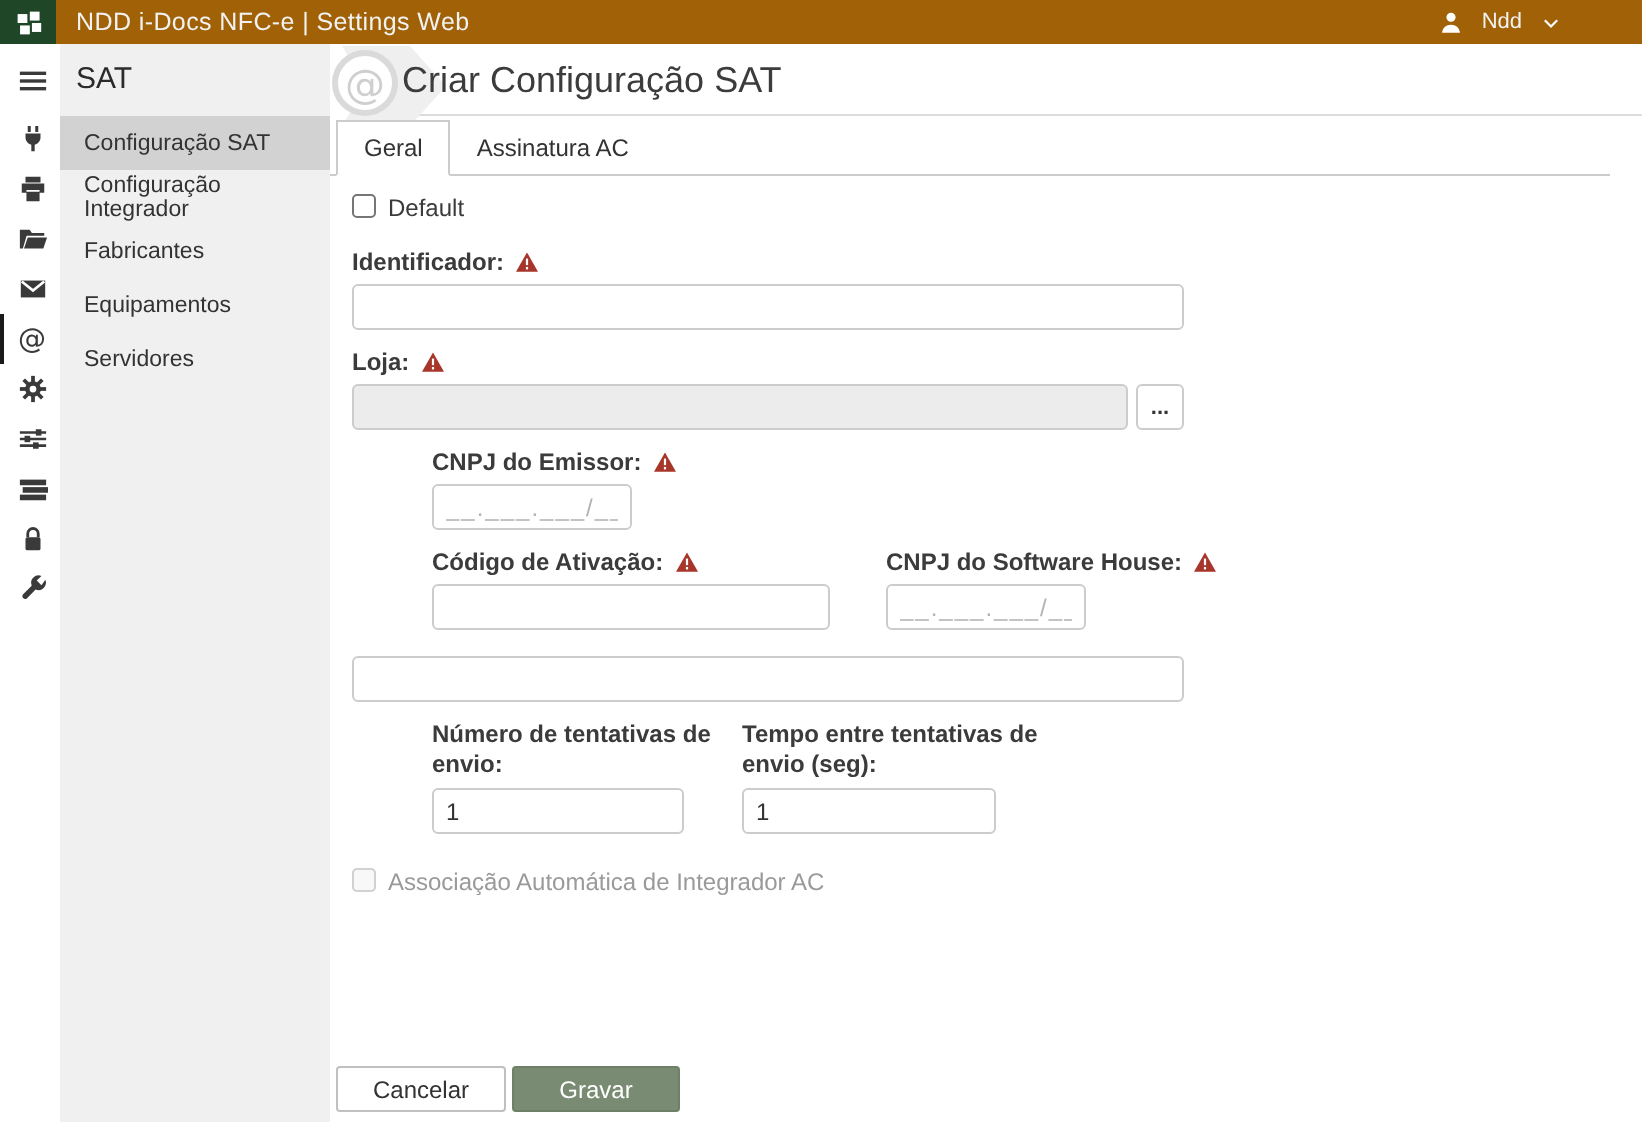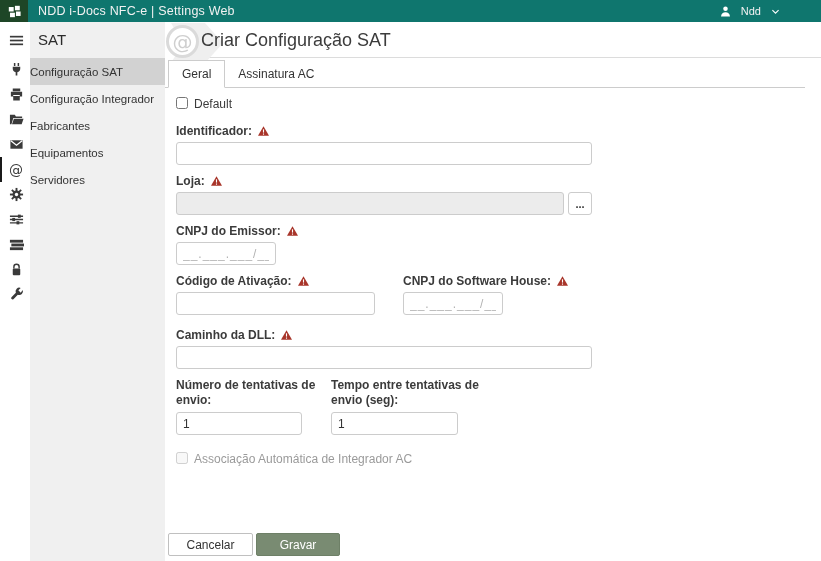--- a/index.html
+++ b/index.html
@@ -1,41 +1,41 @@
 <!DOCTYPE html>
 <html><head>
 <meta charset="utf-8">
 <style>
   * { margin:0; padding:0; box-sizing:border-box; }
   html,body { width:821px; height:561px; overflow:hidden; background:#fff;
               font-family:"Liberation Sans", sans-serif; }
 
   
-  .topbar { height:22px; background:#0f766e; display:flex; align-items:center; color:#fff; }
+  .topbar { height:22px; background:#a16207; display:flex; align-items:center; color:#fff; }
   .logo-box { width:28px; height:22px; background:#1e4627; display:flex; align-items:center; justify-content:center; flex:0 0 28px; }
   .logo-box svg { width:13px; height:13px; }
   .topbar-title { font-size:12.5px; margin-left:10px; color:#f2f2f2; letter-spacing:.2px; }
   .topbar-right { margin-left:auto; display:flex; align-items:center; gap:9px; padding-right:40px;justify-content:center; }
   .user-icon svg { width:13px; height:13px; display:block; }
   .user-name { font-size:11px; color:#f2f2f2; }
   .chev svg { width:11px; height:11px; display:block; }
 
   
   .app { display:flex; height:539px; }
 
   .iconstrip { width:30px; background:#fff; padding-top:6px; flex:0 0 30px; }
   .nav-ico { height:25px; display:flex; align-items:center; justify-content:center; cursor:pointer; border-left:2px solid transparent; }
   .nav-ico svg { width:15px; height:15px; }
   .nav-ico.sel { border-left:2px solid #1a1a1a; }
   .nav-ico .at-glyph { font-size:14px; color:#3a3a3a; font-family:"DejaVu Sans", sans-serif; }
   .nav-ico.menu { margin-bottom:4px; }
 
   .sidebar { width:135px; background:#f0f0f0; flex:0 0 135px; }
   .sb-header { font-size:15px; color:#2b2b2b; padding:9px 0 10px 8px; }
-  .sb-item { height:27px; display:flex; align-items:center; padding-left:0; font-size:11.5px; color:#333; cursor:pointer; }
+  .sb-item { height:27px; display:flex; align-items:center; padding-left:12px; font-size:11.5px; color:#333; cursor:pointer; }
   .sb-item.sel { background:#d2d2d2; }
 
   
   .content { flex:1; background:#fff; position:relative; }
 
   .watermark { position:absolute; left:0; top:1px; width:58px; height:40px; pointer-events:none; }
   .wm-arrow { position:absolute; left:6px; top:0; width:52px; height:40px; }
   .wm-circle { position:absolute; left:1px; top:2px; width:33px; height:33px; border:3px solid #dadada;
                border-radius:50%; background:#fff; display:flex; align-items:center; justify-content:center;
                color:#cfcfcf; font-size:20px; font-family:"DejaVu Sans", sans-serif; }
@@ -57,21 +57,21 @@
   .txt { height:23px; border:1px solid #ccc; border-radius:3px; font-size:12px; padding:0 6px;
          font-family:"Liberation Sans", sans-serif; color:#333; outline:none; }
   .txt::placeholder { color:#b3b3b3; letter-spacing:1px; }
   .txt.full { width:416px; }
   .txt.disabled { background:#ececec; }
   .loja-wrap { display:flex; gap:4px; }
   .loja-wrap .txt { width:388px; }
   .browse-btn { width:24px; height:23px; border:1px solid #ccc; border-radius:3px; background:#fff;
                 font-size:11px; line-height:10px; color:#333; cursor:pointer; font-weight:bold; }
 
-  .row { display:flex; }
+  .row { display:flex;margin-left:40px; }
   .row .c1 { width:227px; flex:0 0 227px; }
   .w100 { width:100px; } .w200 { width:200px; } .w199 { width:199px; }
   .row2 .c1n { width:145px; flex:0 0 145px; margin-right:10px; }
   .row2 .flabel { display:block; line-height:1.25; margin-bottom:4px; }
   .w126 { width:126px; } .w127 { width:127px; }
 
   .actions { position:absolute; left:3px; bottom:5px; display:flex; gap:3px; }
   .btn { height:23px; font-size:12px; border-radius:2px; cursor:pointer; font-family:"Liberation Sans", sans-serif; }
   .btn-save { width:84px; background:#798b72; border:1px solid #6e8067; color:#fff; }
   .btn-cancel { width:85px; background:#fff; border:1px solid #c0c0c0; color:#333; }
@@ -286,28 +286,20 @@
                 <path d="M8 0L16 14H0z" fill="#a8352a"></path>
                 <rect x="7.2" y="4.5" width="1.6" height="4.8" fill="#fff"></rect>
                 <rect x="7.2" y="10.6" width="1.6" height="1.8" fill="#fff"></rect>
               </svg>
           </div>
           <input class="txt w100" type="text" placeholder="__.___.___/____-__" style="">
         </div>
       </div>
 
       <div class="field" style="margin-top:13px;">
-        <div class="flabel">
-          <span>Caminho da DLL:</span>
-          <svg class="warn" viewBox="0 0 16 14">
-              <path d="M8 0L16 14H0z" fill="#a8352a"></path>
-              <rect x="7.2" y="4.5" width="1.6" height="4.8" fill="#fff"></rect>
-              <rect x="7.2" y="10.6" width="1.6" height="1.8" fill="#fff"></rect>
-            </svg>
-        </div>
         <input class="txt full" type="text" style="">
       </div>
 
       <div class="row row2">
         <div class="c1n">
           <div class="flabel">Número de tentativas de envio:</div>
           <input class="txt w126" type="text" value="1" style="">
         </div>
         <div style="width:150px;">
           <div class="flabel">Tempo entre tentativas de envio (seg):</div>

